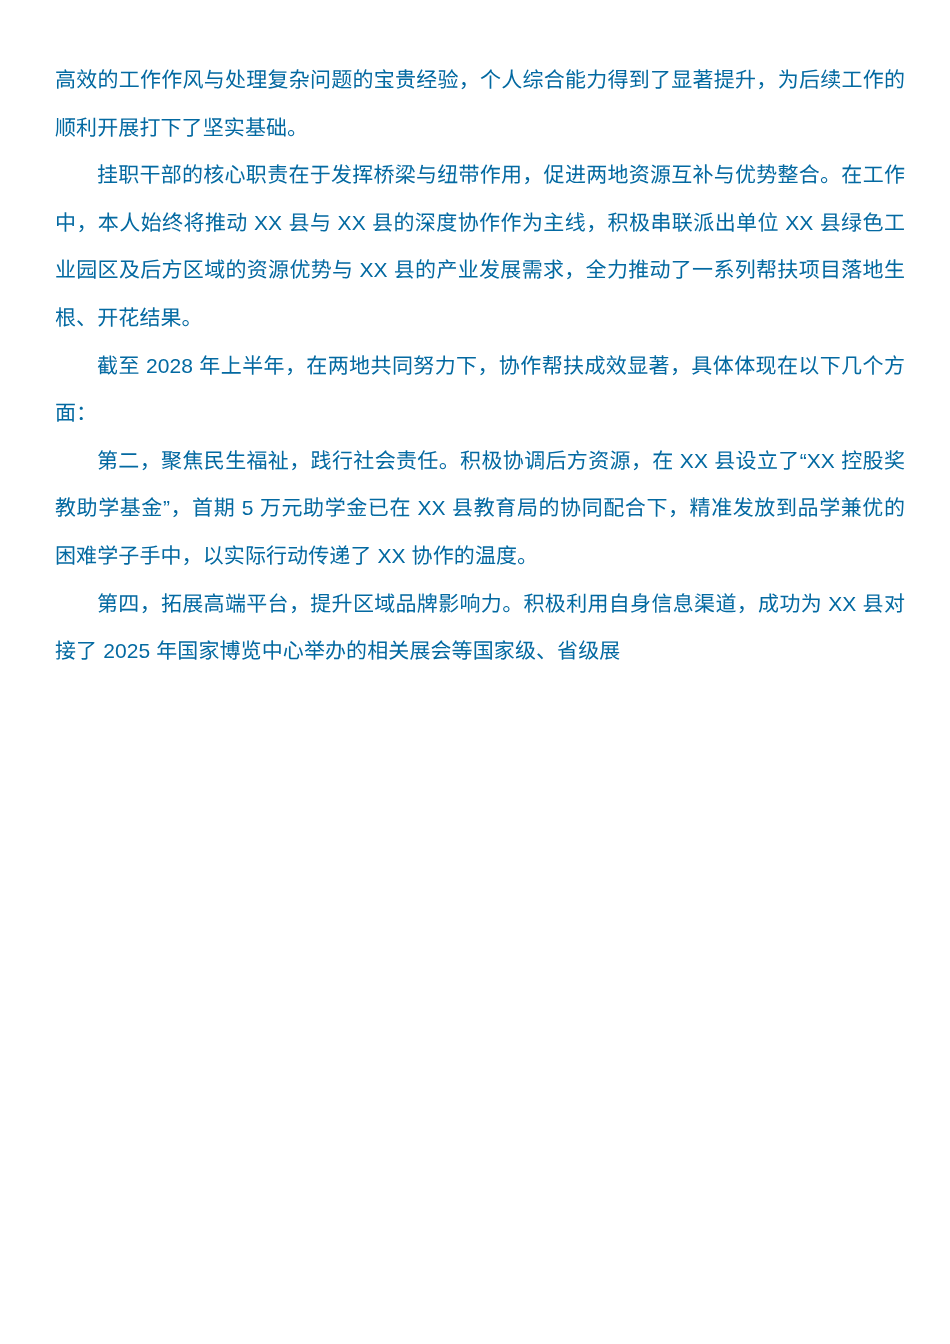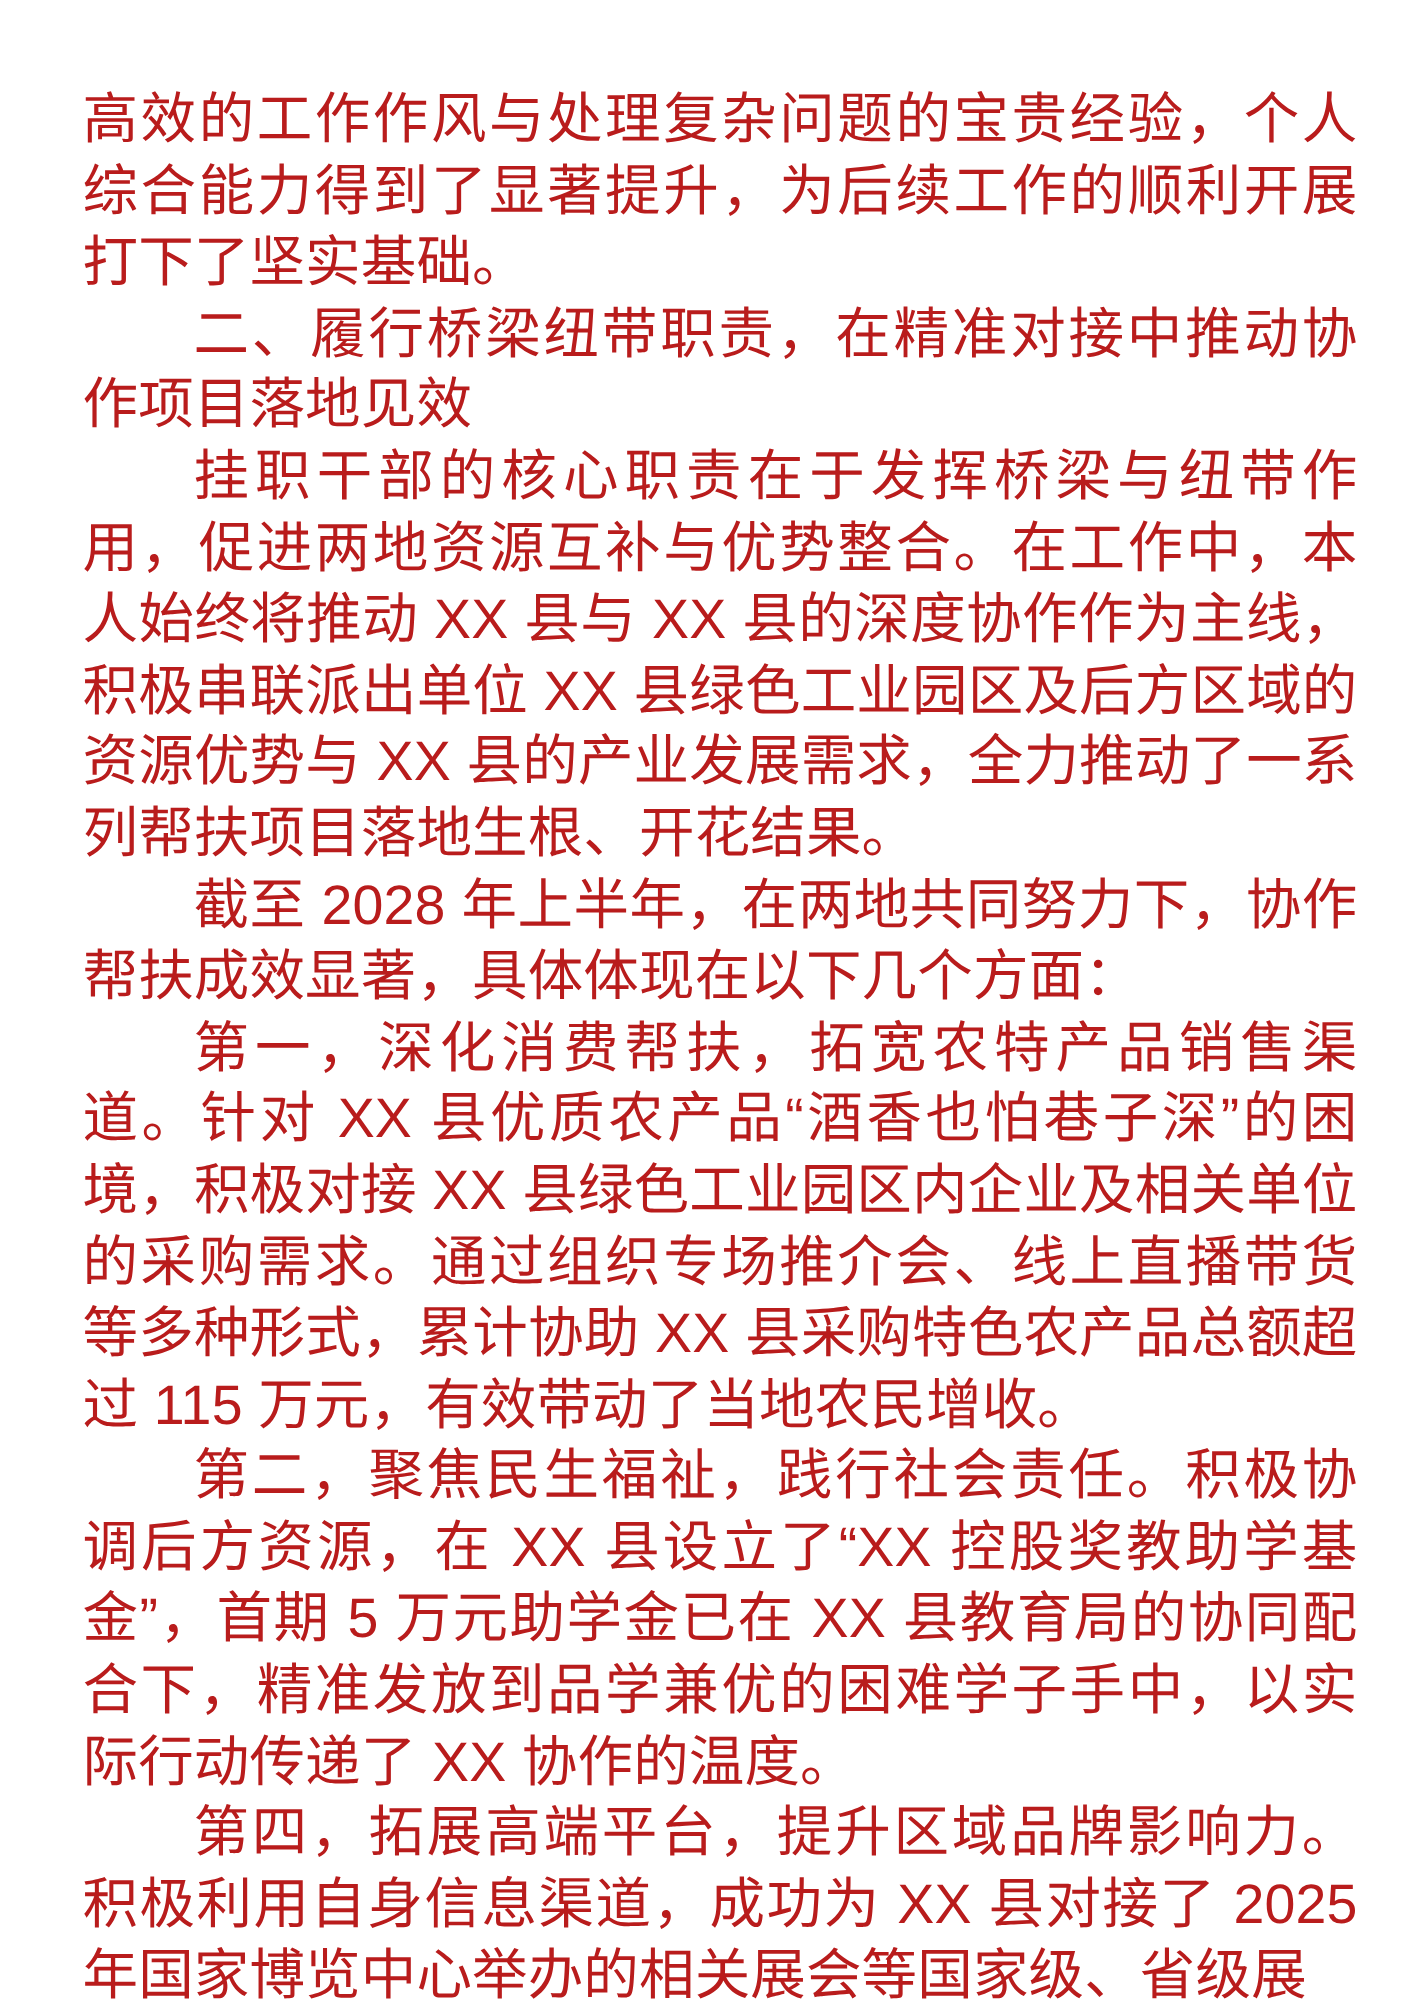--- a/index.html
+++ b/index.html
@@ -25,23 +25,23 @@
     background: #ffffff;
     padding: 56px 45px 0 55px;
   }
 
   .doc-body {
     width: 850px;
   }
 
   .para {
     margin: 0;
-    font-size: 37px;
+    font-size: 21px;
     line-height: 47.6px;
-    color: #b91c1c;
+    color: #0369a1;
     text-align: justify;
     text-justify: inter-ideograph;
     letter-spacing: 0.1px;
     font-weight: 400;
     word-break: break-all;
     -webkit-font-smoothing: none;
   }
 
   .para.indent {
     text-indent: 2em;
@@ -63,27 +63,25 @@
   }
 </style>
 </head>
 <body>
 
 <div class="page">
   <div class="doc-body">
 
     <p class="para continuation nolaststretch">高效的工作作风与处理复杂问题的宝贵经验，个人综合能力得到了显著提升，为后续工作的顺利开展打下了坚实基础。</p>
 
-    <p class="para indent nolaststretch">二、履行桥梁纽带职责，在精准对接中推动协作项目落地见效</p>
 
     <p class="para indent nolaststretch">挂职干部的核心职责在于发挥桥梁与纽带作用，促进两地资源互补与优势整合。在工作中，本人始终将推动 XX 县与 XX 县的深度协作作为主线，积极串联派出单位 XX 县绿色工业园区及后方区域的资源优势与 XX 县的产业发展需求，全力推动了一系列帮扶项目落地生根、开花结果。</p>
 
     <p class="para indent nolaststretch">截至 2028 年上半年，在两地共同努力下，协作帮扶成效显著，具体体现在以下几个方面：</p>
 
-    <p class="para indent nolaststretch">第一，深化消费帮扶，拓宽农特产品销售渠道。针对 XX 县优质农产品“酒香也怕巷子深”的困境，积极对接 XX 县绿色工业园区内企业及相关单位的采购需求。通过组织专场推介会、线上直播带货等多种形式，累计协助 XX 县采购特色农产品总额超过 115 万元，有效带动了当地农民增收。</p>
 
     <p class="para indent nolaststretch">第二，聚焦民生福祉，践行社会责任。积极协调后方资源，在 XX 县设立了“XX 控股奖教助学基金”，首期 5 万元助学金已在 XX 县教育局的协同配合下，精准发放到品学兼优的困难学子手中，以实际行动传递了 XX 协作的温度。</p>
 
 
     <p class="para indent nolaststretch">第四，拓展高端平台，提升区域品牌影响力。积极利用自身信息渠道，成功为 XX 县对接了 2025 年国家博览中心举办的相关展会等国家级、省级展</p>
 
   </div>
 </div>
 
 </body></html>

